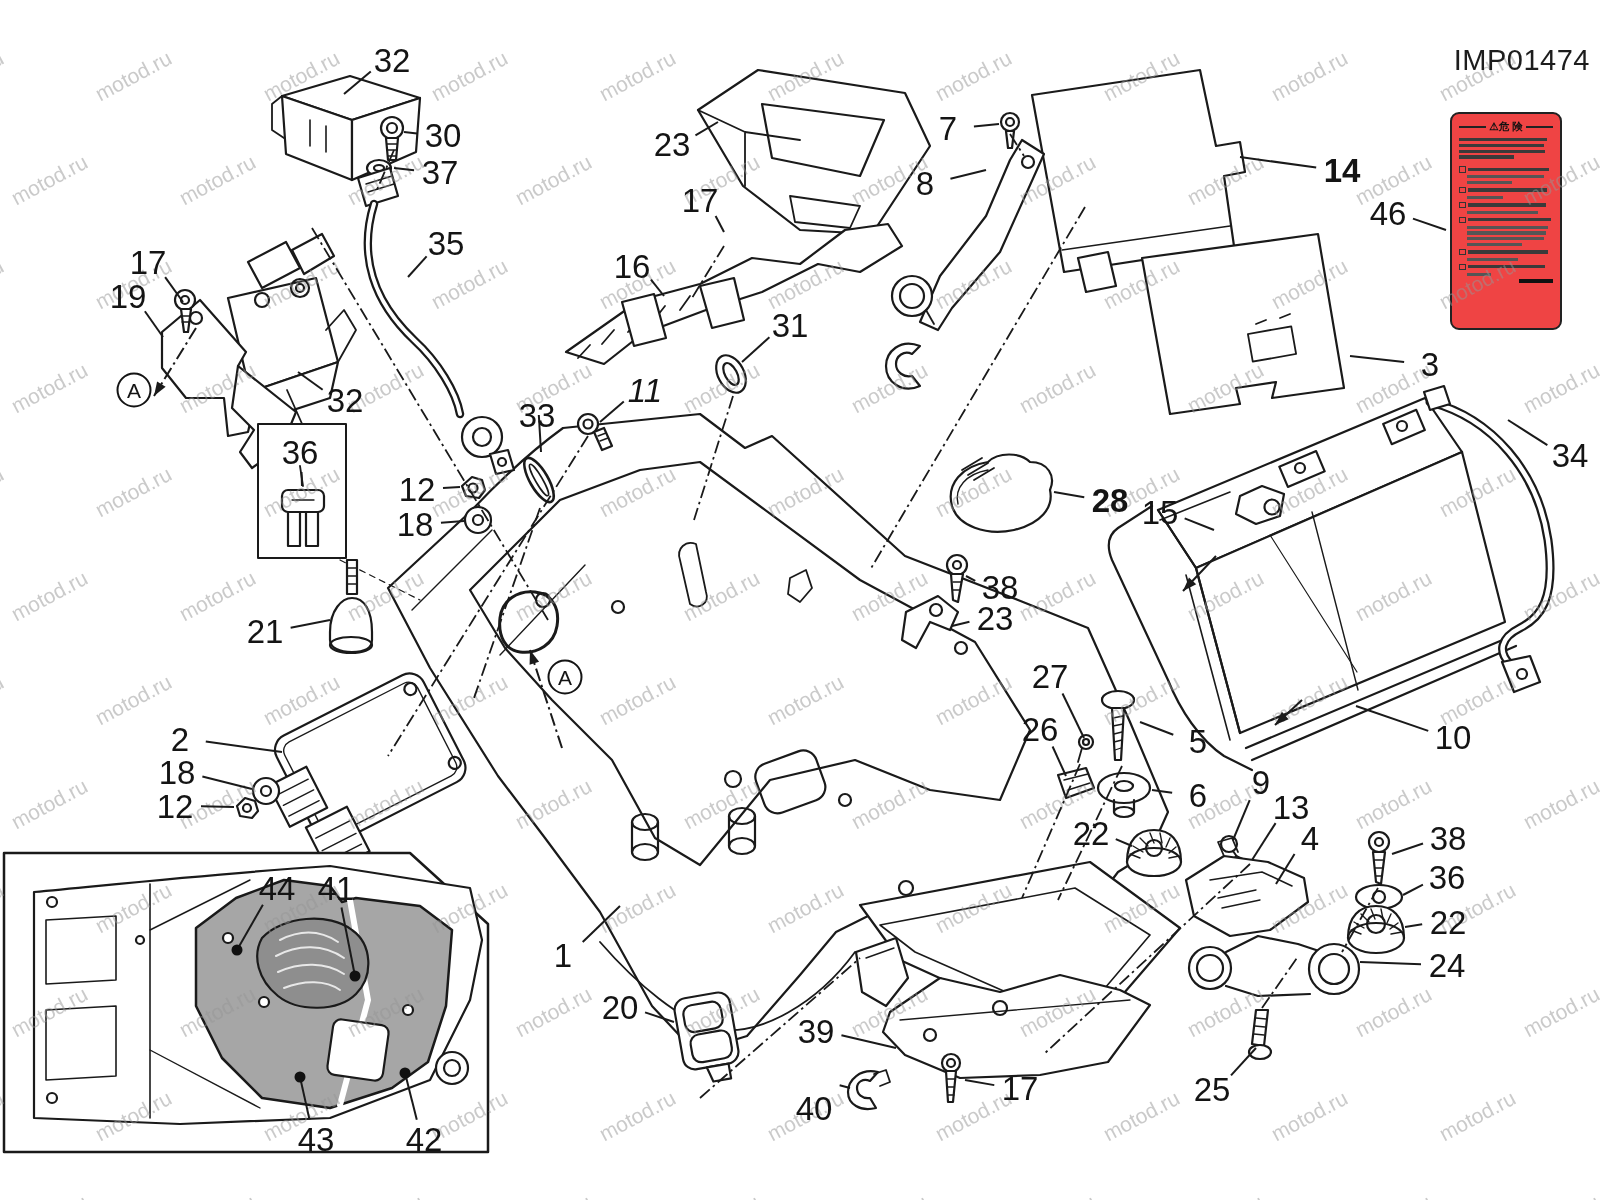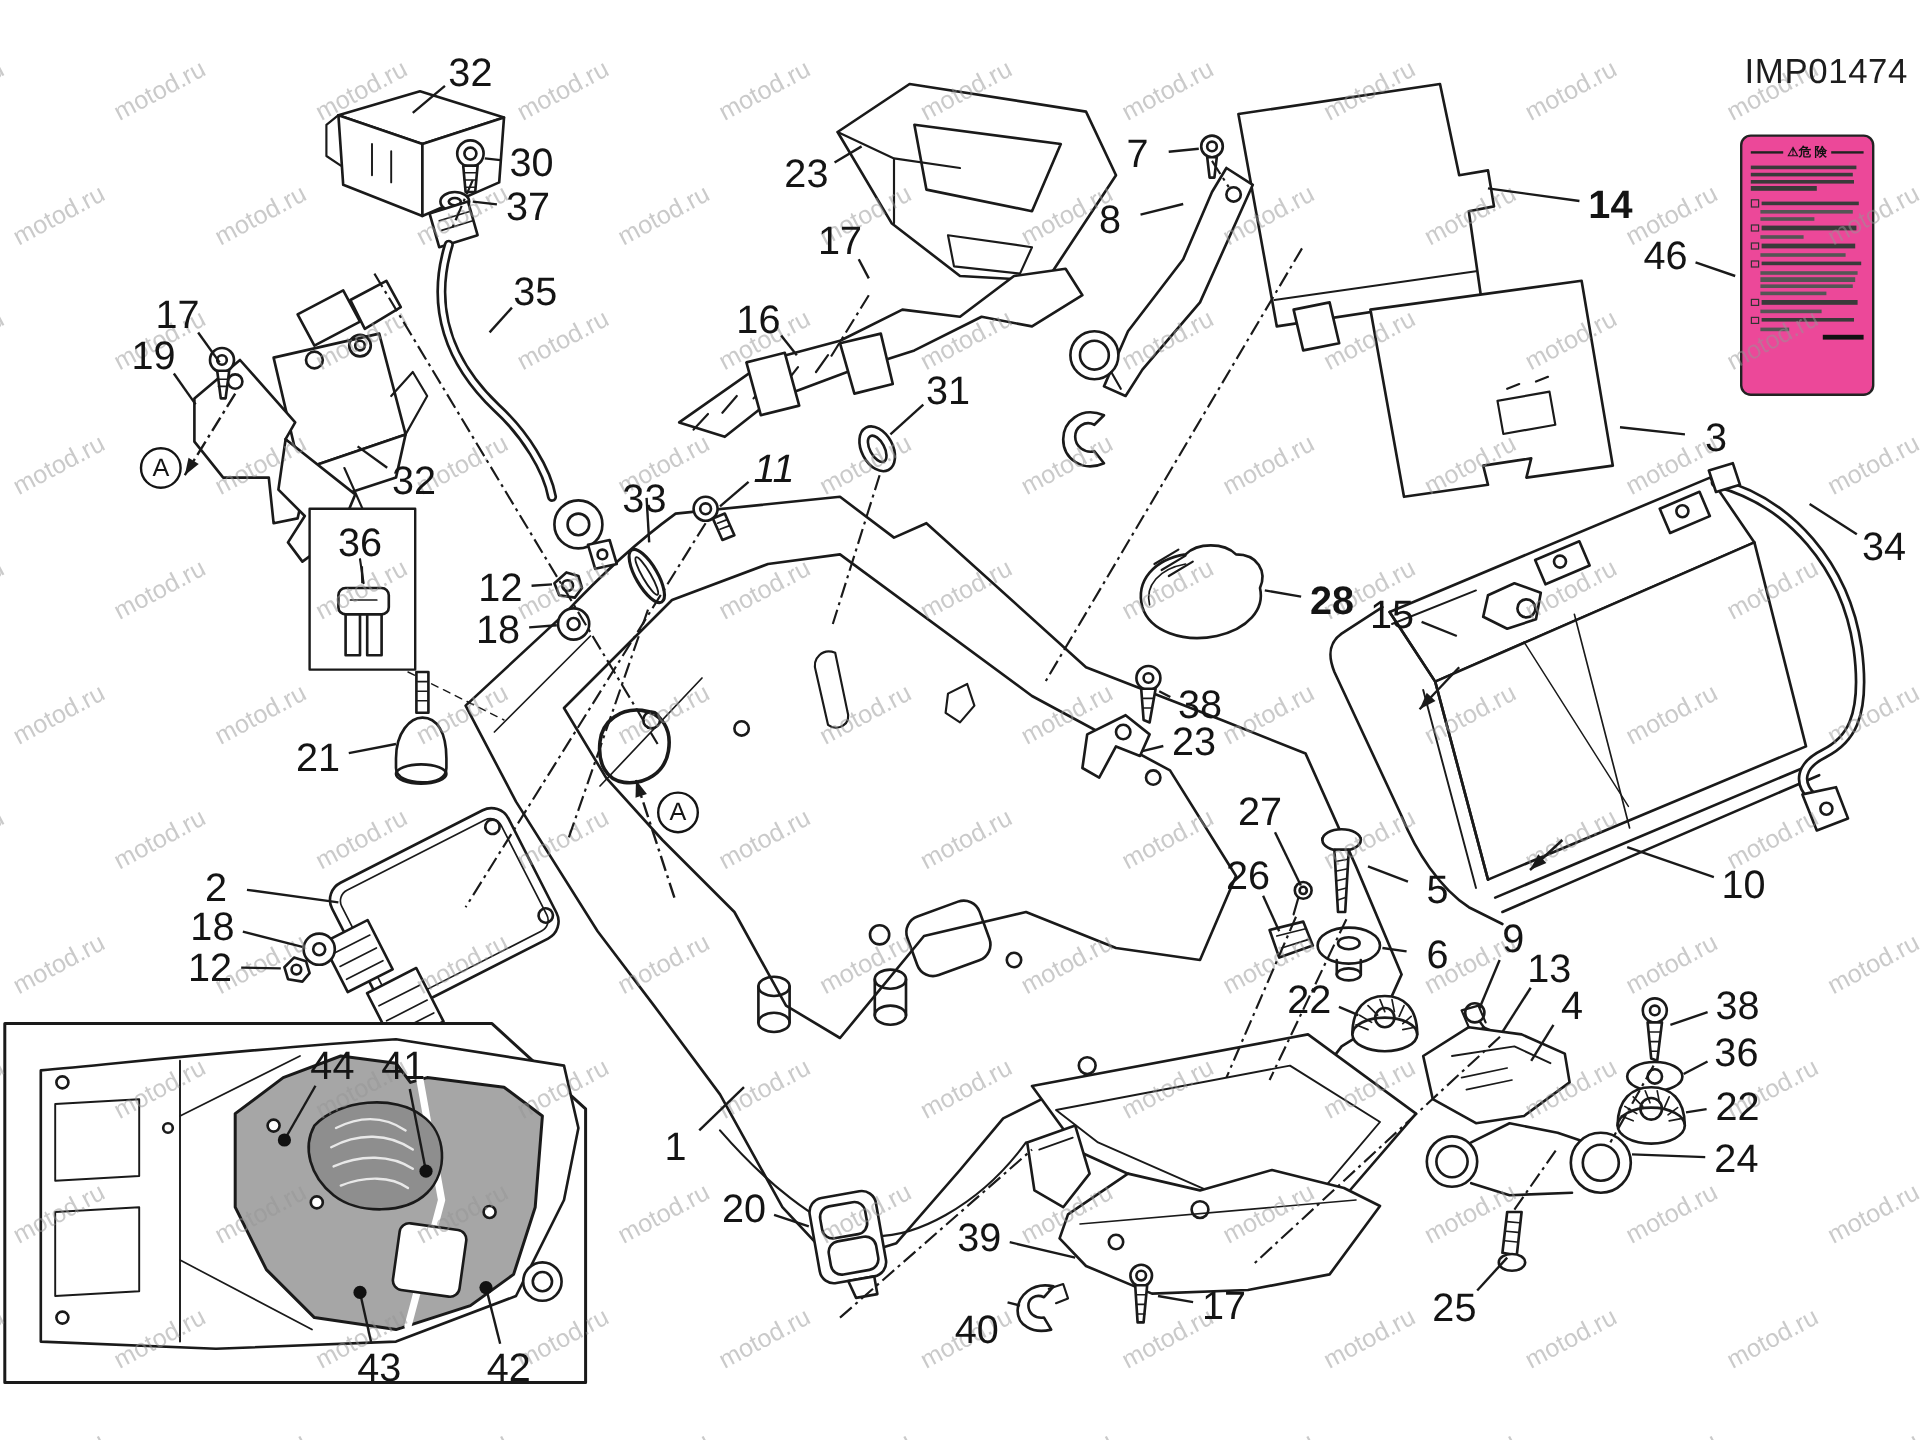--- a/index.html
+++ b/index.html
@@ -12,21 +12,21 @@
   #overlay{position:absolute;left:0;top:0;z-index:3;}
   #label-layer{position:absolute;left:0;top:0;width:1352px;height:1200px;z-index:4;pointer-events:none;text-align:center;}
   .callout{position:absolute;transform:translate(-50%,-50%);font-size:33px;color:#141414;
            line-height:1;letter-spacing:0;}
   .vmark{position:absolute;transform:translate(-50%,-50%);width:31px;height:31px;border:2.5px solid #141414;
          border-radius:50%;display:flex;align-items:center;justify-content:center;font-size:21px;color:#141414;
          background:rgba(255,255,255,.55);}
   #imp-code{position:absolute;right:10px;top:44px;font-size:29px;color:#1d1d1d;letter-spacing:.5px;z-index:4;}
   
   #warn-label{position:absolute;left:1450px;top:112px;width:112px;height:218px;z-index:1;
-              border:2.5px solid #222;border-radius:9px;background:#ec4899;box-sizing:border-box;
+              border:2.5px solid #222;border-radius:9px;background:#ef4444;box-sizing:border-box;
               padding:6px 7px 5px 7px;}
   .wl-head{display:flex;align-items:center;gap:3px;margin-bottom:4px;}
   .wl-head .rule{flex:1;height:1.6px;background:#222;}
   .wl-title{font-size:10.5px;font-weight:bold;color:#111;white-space:nowrap;}
   .wl-row{display:flex;align-items:center;margin-bottom:2.6px;}
   .wl-bullet{width:4.5px;height:4.5px;border:1px solid #333;margin-right:2.5px;flex:none;}
   .wl-bar{height:3.2px;background:#3a3a3a;}
   .wl-bar.lt{background:#555;}
   .wl-gap{height:5px;}
   .wl-foot{display:flex;justify-content:flex-end;margin-top:2px;}

